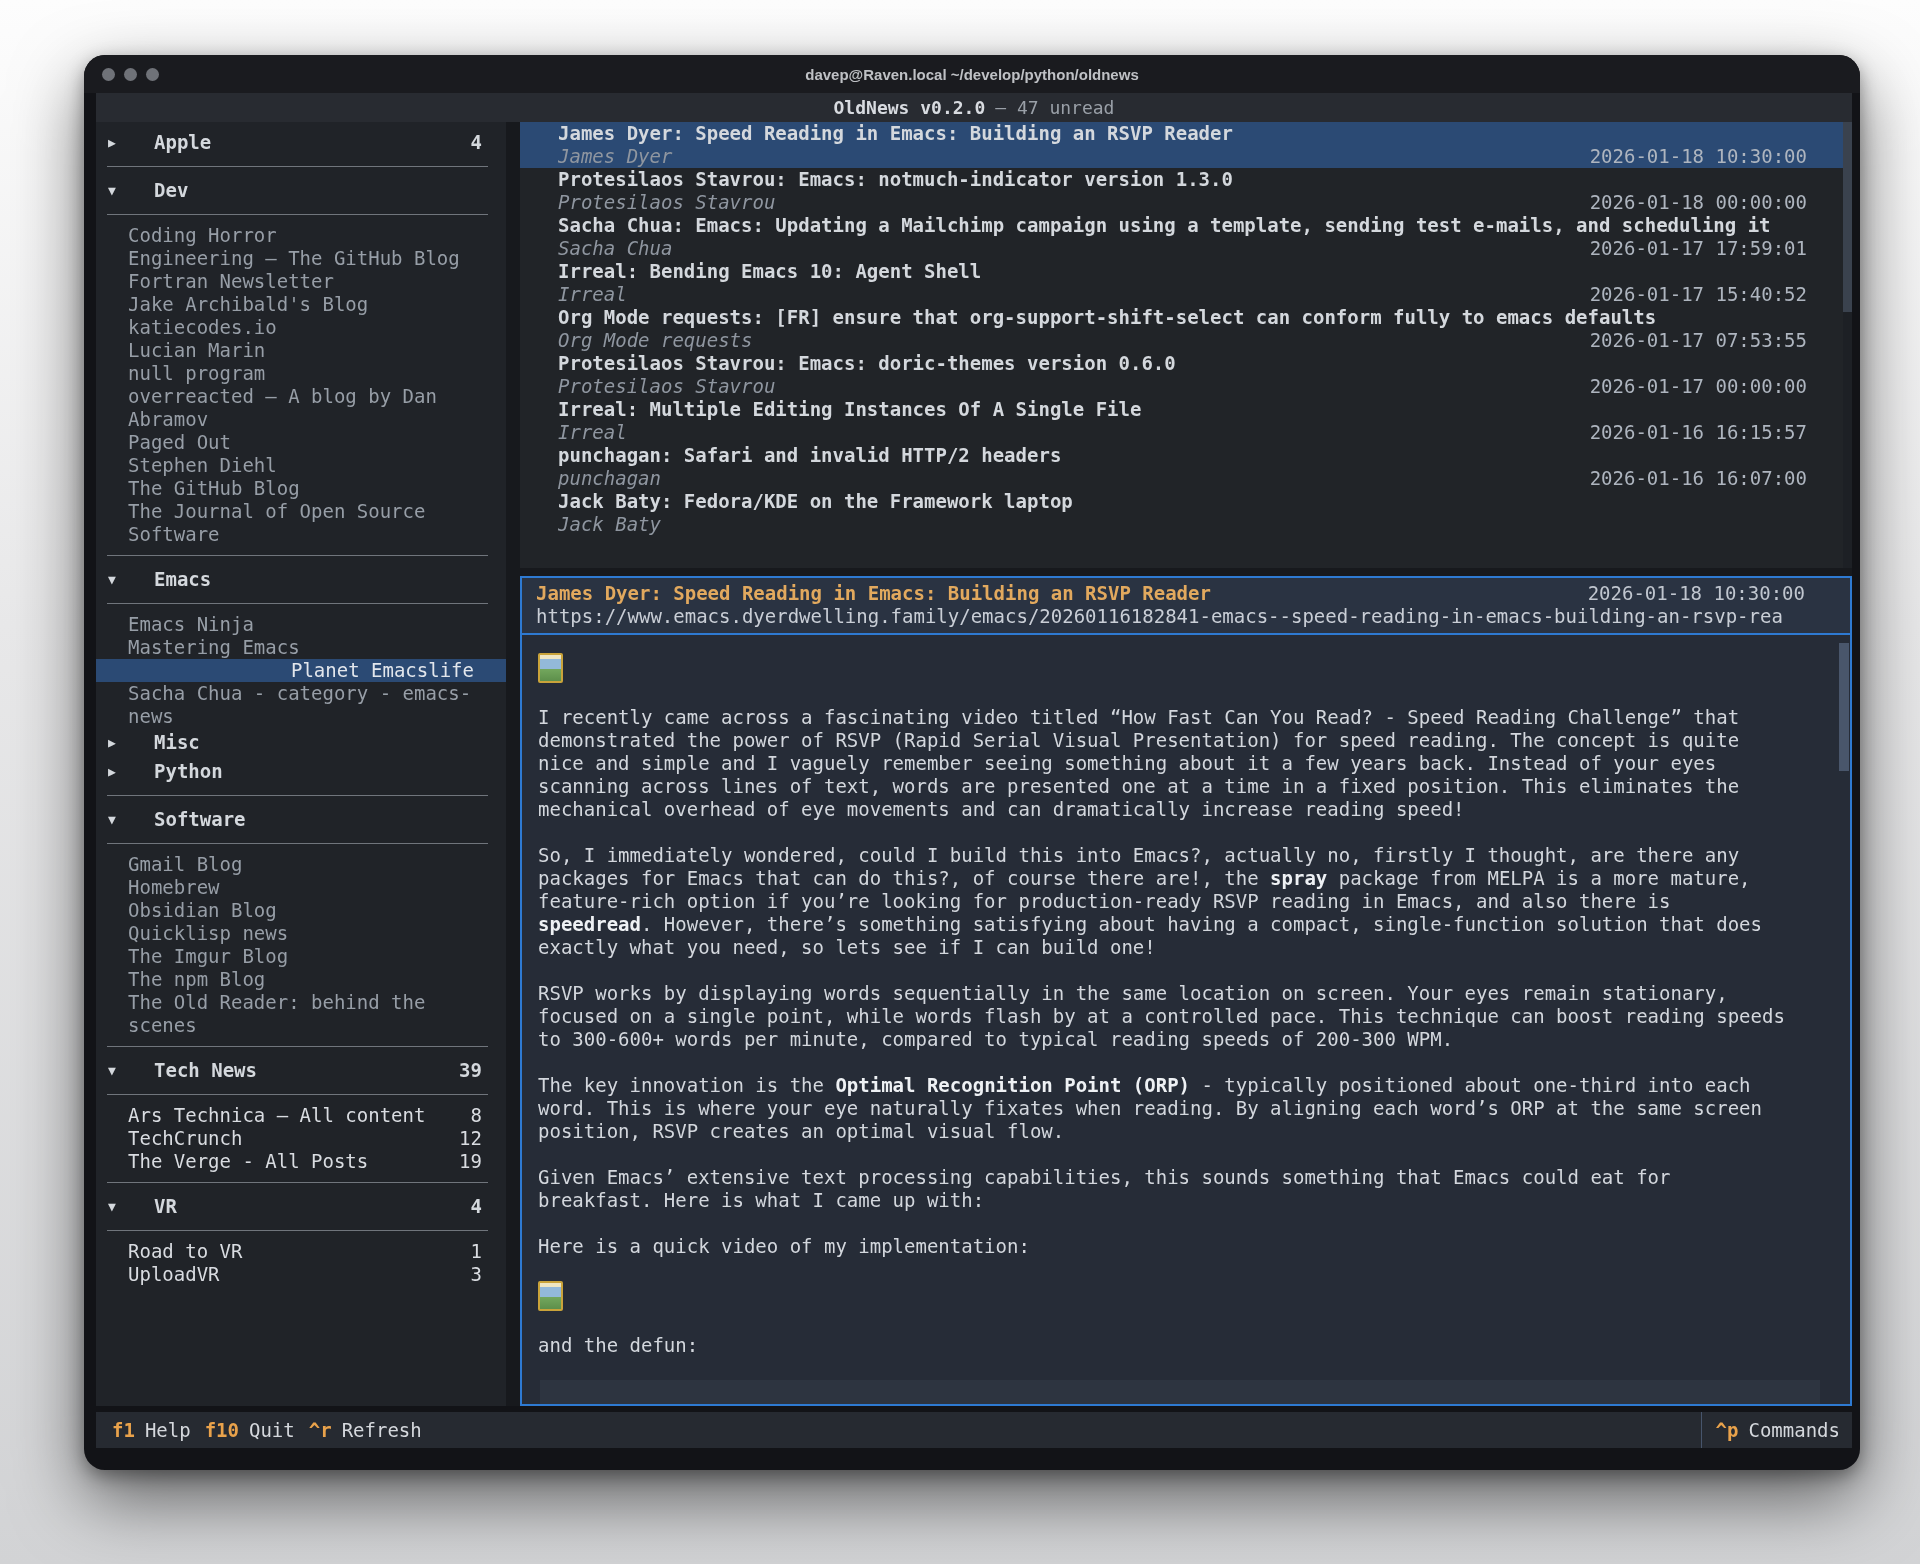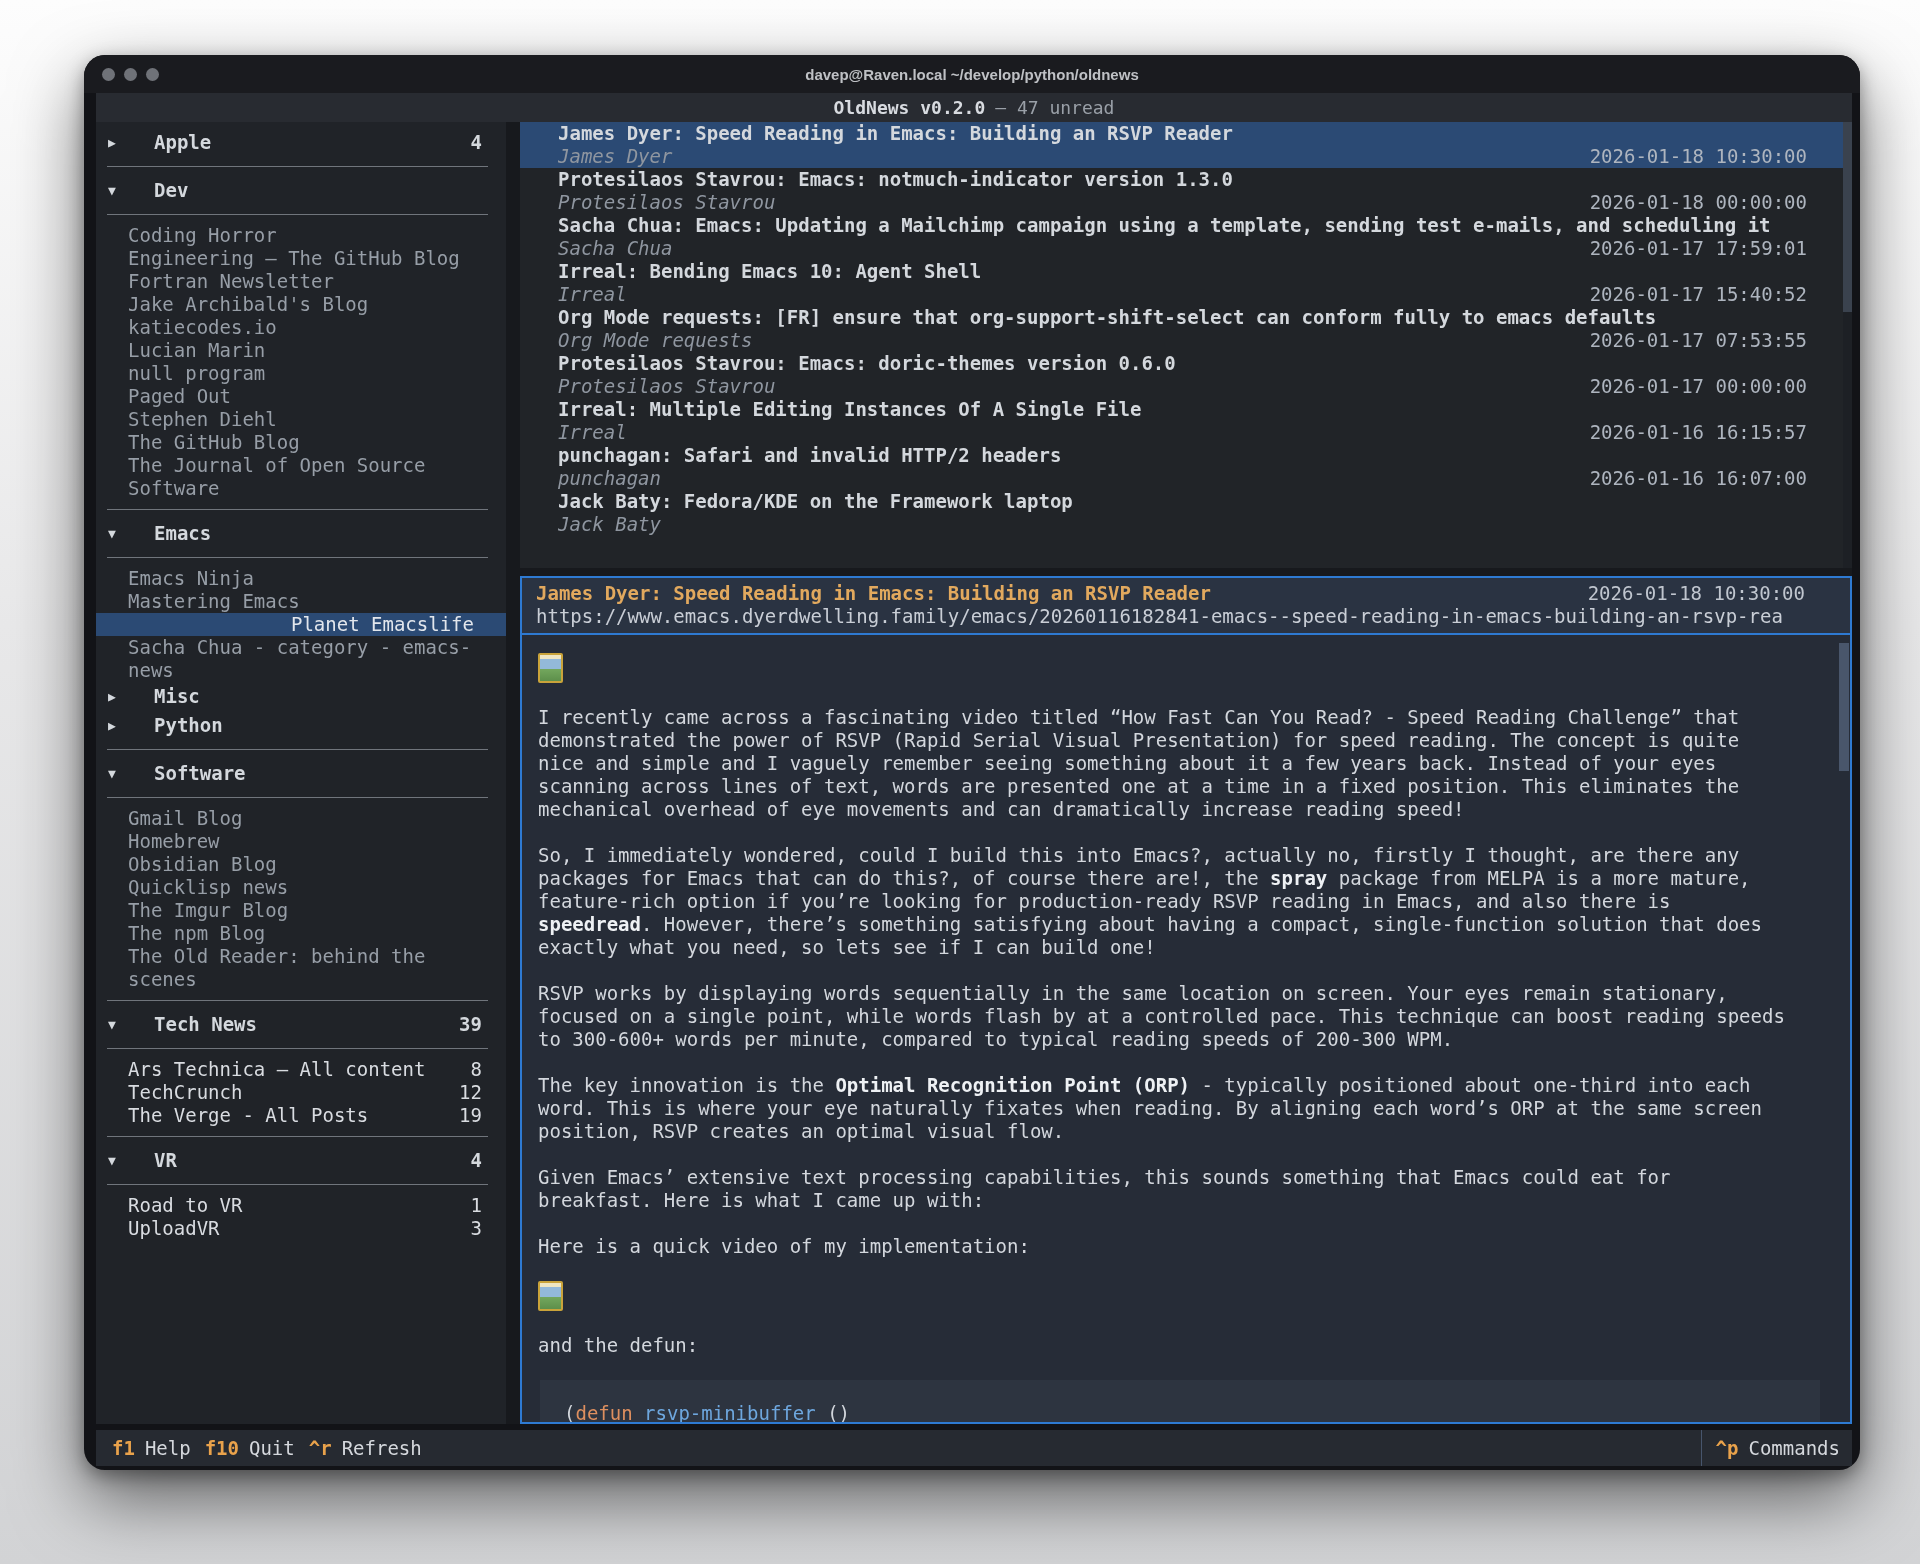--- a/index.html
+++ b/index.html
@@ -66,21 +66,21 @@
     background:linear-gradient(180deg,#efe6c2 0%,#efe6c2 14%,#93b9da 14%,#93b9da 52%,#74a85e 52%,#5d8f4b 100%);}
   .codeblock{background:#2d3440;margin:0 14px 0 2px;padding:22px 20px 60px 24px;}
   .codeline{white-space:pre;}
   .c-plain{color:#d2d6dc;}
   .c-kw{color:#de8f5f;}
   .c-fn{color:#6ea7de;}
   .det-scroll{position:absolute;right:1px;top:0;width:10px;height:100%;}
   .det-scroll .thumb{position:absolute;left:0;width:100%;background:#49566b;}
   
   .footer{height:36px;flex:none;background:#262a31;display:flex;align-items:center;
-    margin:0 8px 4px 12px;font-size:19px;padding:0 2px;}
+    margin:0 8px 22px 12px;font-size:19px;padding:0 2px;}
   .fkey{color:#e9a24b;font-weight:bold;margin:0 10px 0 14px;}
   .flabel{color:#d5d8dd;}
   .fright{margin-left:auto;display:flex;align-items:center;border-left:1px solid #47556c;height:100%;}
 </style>
 </head>
 <body>
 
 <div class="window">
 
   <div class="titlebar">
@@ -131,20 +131,24 @@
         <div class="sb-feed">
           <span class="nm">katiecodes.io</span>
           <span class="ct"></span>
         </div>
         <div class="sb-feed">
           <span class="nm">Lucian Marin</span>
           <span class="ct"></span>
         </div>
         <div class="sb-feed">
           <span class="nm">null program</span>
+          <span class="ct"></span>
+        </div>
+        <div class="sb-feed">
+          <span class="nm">overreacted — A blog by Dan Abramov</span>
           <span class="ct"></span>
         </div>
         <div class="sb-feed">
           <span class="nm">Paged Out</span>
           <span class="ct"></span>
         </div>
         <div class="sb-feed">
           <span class="nm">Stephen Diehl</span>
           <span class="ct"></span>
         </div>

